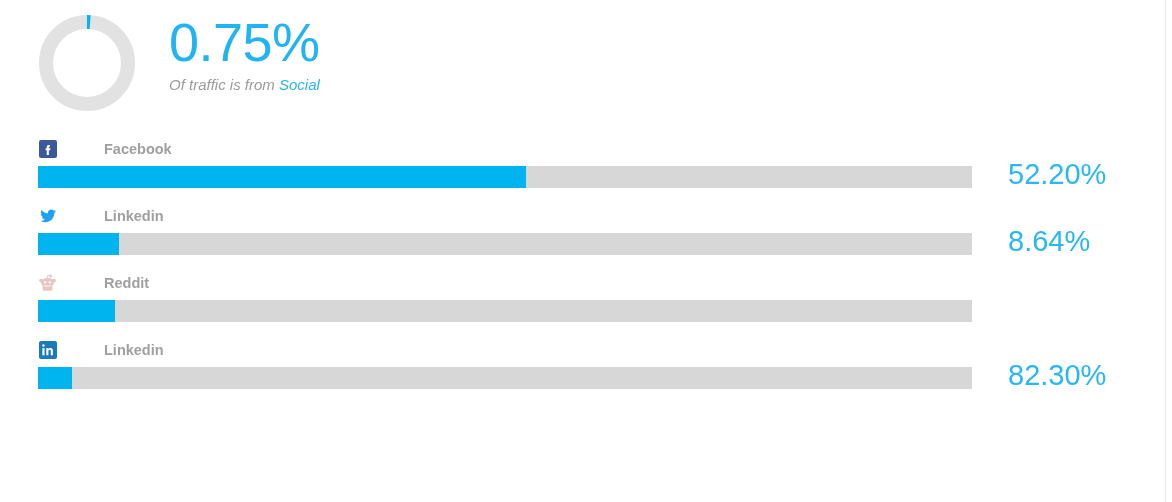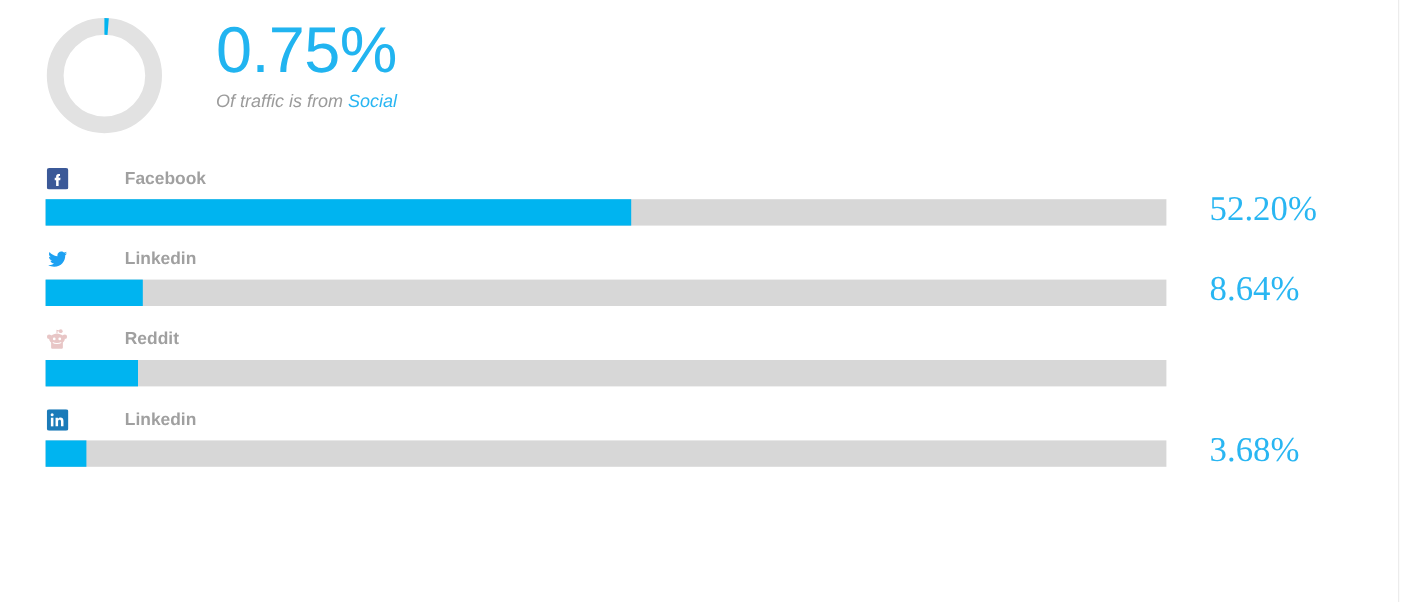--- a/index.html
+++ b/index.html
@@ -46,21 +46,21 @@
   #donut-wrap {
     position: relative;
     width: 98px;
     height: 98px;
     margin-top: 6px;
     flex: 0 0 auto;
   }
   #donut-wrap svg { display: block; }
 
   #summary-text {
-    margin-left: 44px;
+    margin-left: 33px;
     margin-top: 6px;
   }
   #big-pct {
     color: #21b4f0;
     font-size: 54px;
     line-height: 56px;
     font-weight: 300;
     letter-spacing: -0.5px;
     white-space: nowrap;
   }
@@ -128,21 +128,20 @@
 
   .row-value {
     position: absolute;
     left: 1008px;
     top: 22px;
     font-size: 29px;
     line-height: 32px;
     color: #29b6f2;
     font-weight: 300;
     white-space: nowrap;
-    font-family: Liberation Serif, serif;
   }
 </style>
 </head>
 <body>
 
 <div id="widget">
 
   <div id="right-edge"></div>
 
   <div id="summary">
@@ -227,17 +226,17 @@
             <rect x="3.4" y="7.1" width="2.1" height="7.2" fill="#ffffff"></rect>
             <circle cx="4.45" cy="4.6" r="1.25" fill="#ffffff"></circle>
             <path d="M7.3 7.1h2.0v1.0c0.35-0.65 1.1-1.15 2.1-1.15 1.55 0 2.5 0.95 2.5 2.85v4.5h-2.1v-4.05c0-0.95-0.4-1.45-1.15-1.45-0.8 0-1.25 0.55-1.25 1.45v4.05H7.3z" fill="#ffffff"></path>
           </svg>
         </span>
         <span class="name">Linkedin</span>
       </div>
       <div class="track">
         <div class="fill" style="width: 3.68%;"></div>
       </div>
-      <div class="row-value">3.68%</div>
+      <div class="row-value">82.30%</div>
     </div>
 
   </div>
 </div>
 
 </body></html>

